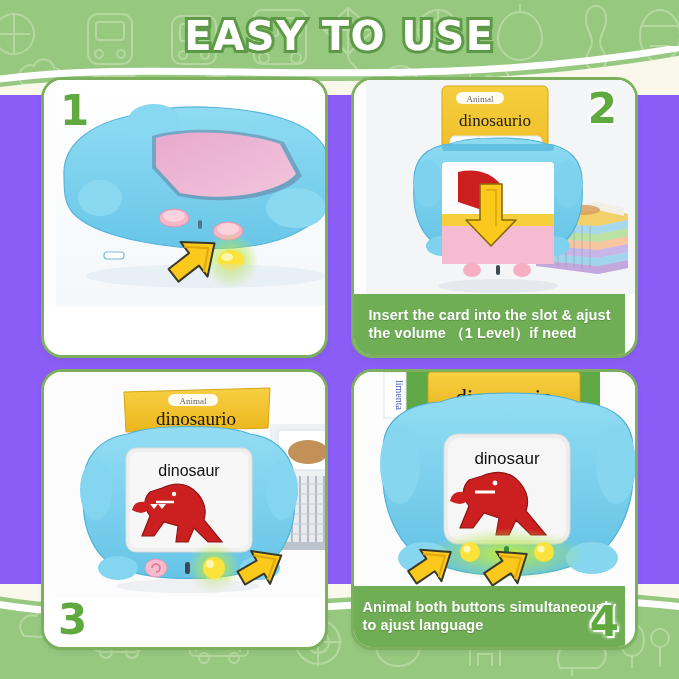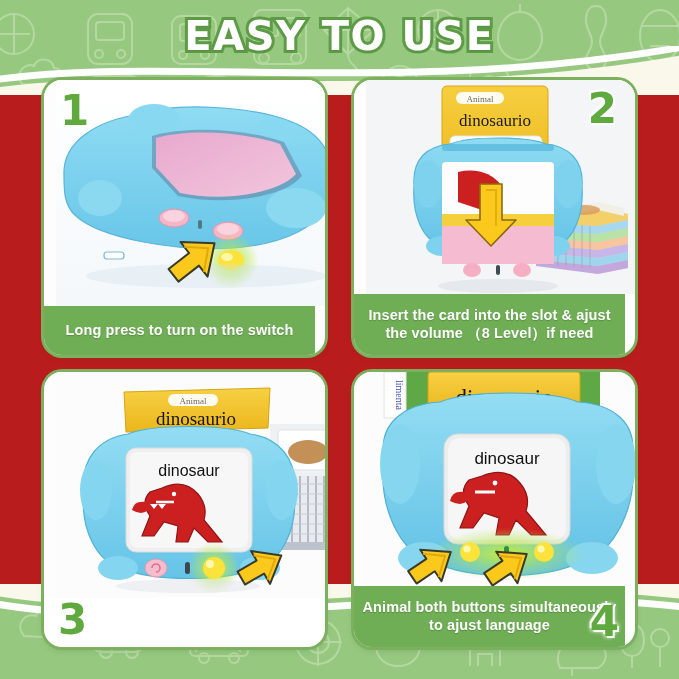--- a/index.html
+++ b/index.html
@@ -1,21 +1,21 @@
 <!DOCTYPE html>
 <html><head>
 <meta charset="utf-8">
 <style>
   html,body{margin:0;padding:0;}
   body{
     width:679px;height:679px;overflow:hidden;
     font-family:"Liberation Sans", sans-serif;
     background:#FAF8EB;
   }
-  #root{position:relative;width:679px;height:679px;background:#b91c1c;overflow:hidden;}
+  #root{position:relative;width:679px;height:679px;background:#8b5cf6;overflow:hidden;}
 
   
   .band{position:absolute;left:0;width:679px;overflow:hidden;}
   .band.top{top:0;height:95px;background:#96C880;}
   .band.bottom{bottom:0;height:95px;background:#96C880;}
   .band .icons{position:absolute;inset:0;opacity:.45;}
   .swoosh{position:absolute;left:-20px;width:720px;height:60px;pointer-events:none;}
   .swoosh.t{top:46px;}
   .swoosh.b{bottom:52px;}
 
@@ -43,21 +43,21 @@
     background:#ffffff;
     box-shadow:0 0 0 3px #7CB05E, 0 3px 6px rgba(60,90,40,.22);
   }
   .photo{position:relative;width:100%;height:226px;overflow:hidden;background:#fdfdfd;padding-left:12px;}
   .panel.p2 .photo{height:214px;}
   .panel.p4 .photo{height:214px;}
   .caption{
     position:absolute;left:0;right:10px;bottom:0;
     background:#6FAE55;color:#fff;
     display:flex;align-items:center;justify-content:center;
-    text-align:center;line-height:1.2;
+    line-height:1.2;
     font-size:14.5px;font-weight:bold;
     letter-spacing:.1px;
     padding:0 6px;box-sizing:border-box;
     text-shadow:0 1px 1px rgba(40,70,25,.3);
   }
   .panel.p1 .caption,.panel.p3 .caption{height:49px;}
   .panel.p2 .caption,.panel.p4 .caption{height:61px;}
 
   .num{
     position:absolute;font-size:42px;font-weight:bold;
@@ -220,21 +220,20 @@
 
           <ellipse cx="150" cy="196" rx="120" ry="12" fill="#cfe0ea" opacity=".35"></ellipse>
 
           <g class="arrow" transform="translate(104,178) rotate(-38)">
             <path d="M0 14 L26 14 L26 0 L52 22 L26 44 L26 30 L0 30 Z" fill="#FBC91B" stroke="#3a3a2a" stroke-width="2" stroke-linejoin="round"></path>
             <path d="M26 6 L44 22 L26 38" fill="none" stroke="#E0A80D" stroke-width="2"></path>
           </g>
         </svg>
       </div>
       <div class="num tl">1</div>
-      <div class="caption">Long press to turn on the switch</div>
     </div>
 
     <div class="panel p2">
       <div class="photo">
         <svg viewBox="0 0 281 214" width="281" height="214">
           <defs>
             <linearGradient id="g2body" x1="0" y1="0" x2="0" y2="1">
               <stop offset="0" stop-color="#8EDBF2"></stop>
                 <stop offset="1" stop-color="#63C2E6"></stop>
             </linearGradient>
@@ -296,21 +295,21 @@
           <ellipse cx="106" cy="190" rx="9" ry="7" fill="#F6AEC3"></ellipse>
           <rect x="130" y="185" width="4" height="10" rx="2" fill="#3c4b55"></rect>
           <ellipse cx="156" cy="190" rx="9" ry="7" fill="#F6AEC3"></ellipse>
           <ellipse cx="132" cy="206" rx="60" ry="7" fill="#d9dee6" opacity=".55"></ellipse>
         </svg>
       </div>
       <div class="num tr">2</div>
       <div class="caption">
         <span>
           <span>Insert the card into the slot &amp; ajust</span><br>
-          <span>the volume （8 Level）if need</span>
+          <span>the volume （1 Level）if need</span>
         </span>
       </div>
     </div>
 
     <div class="panel p3">
       <div class="photo">
         <svg viewBox="0 0 281 226" width="281" height="226">
           <defs>
             <linearGradient id="g3body" x1="0" y1="0" x2="0" y2="1">
               <stop offset="0" stop-color="#93DDF3"></stop>

